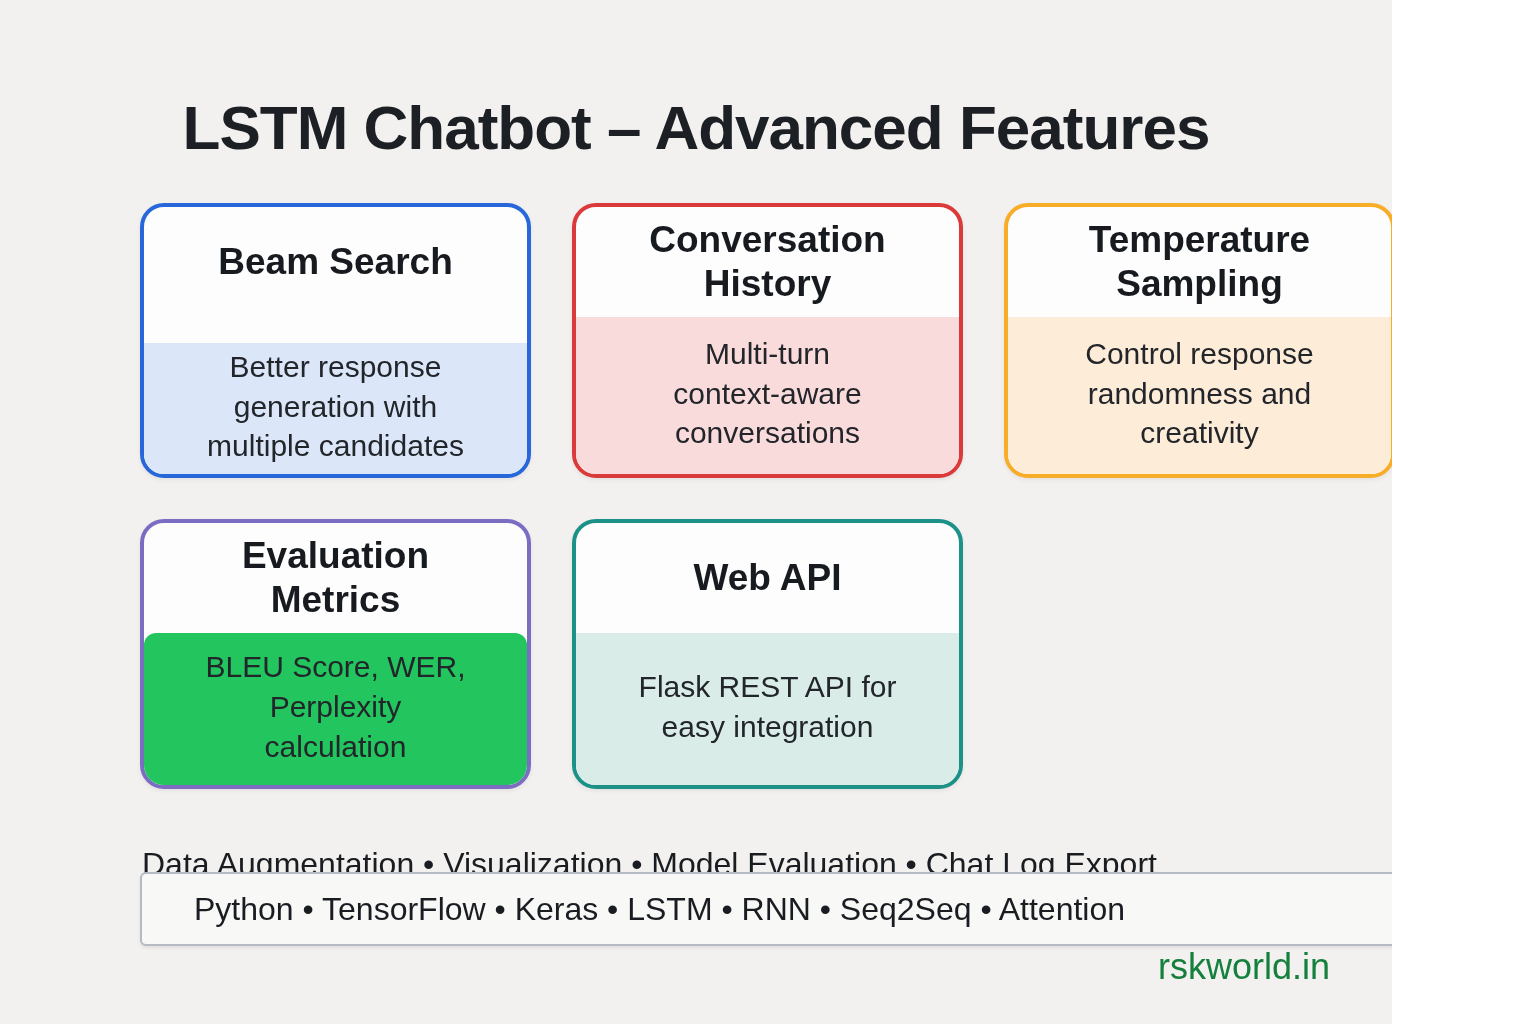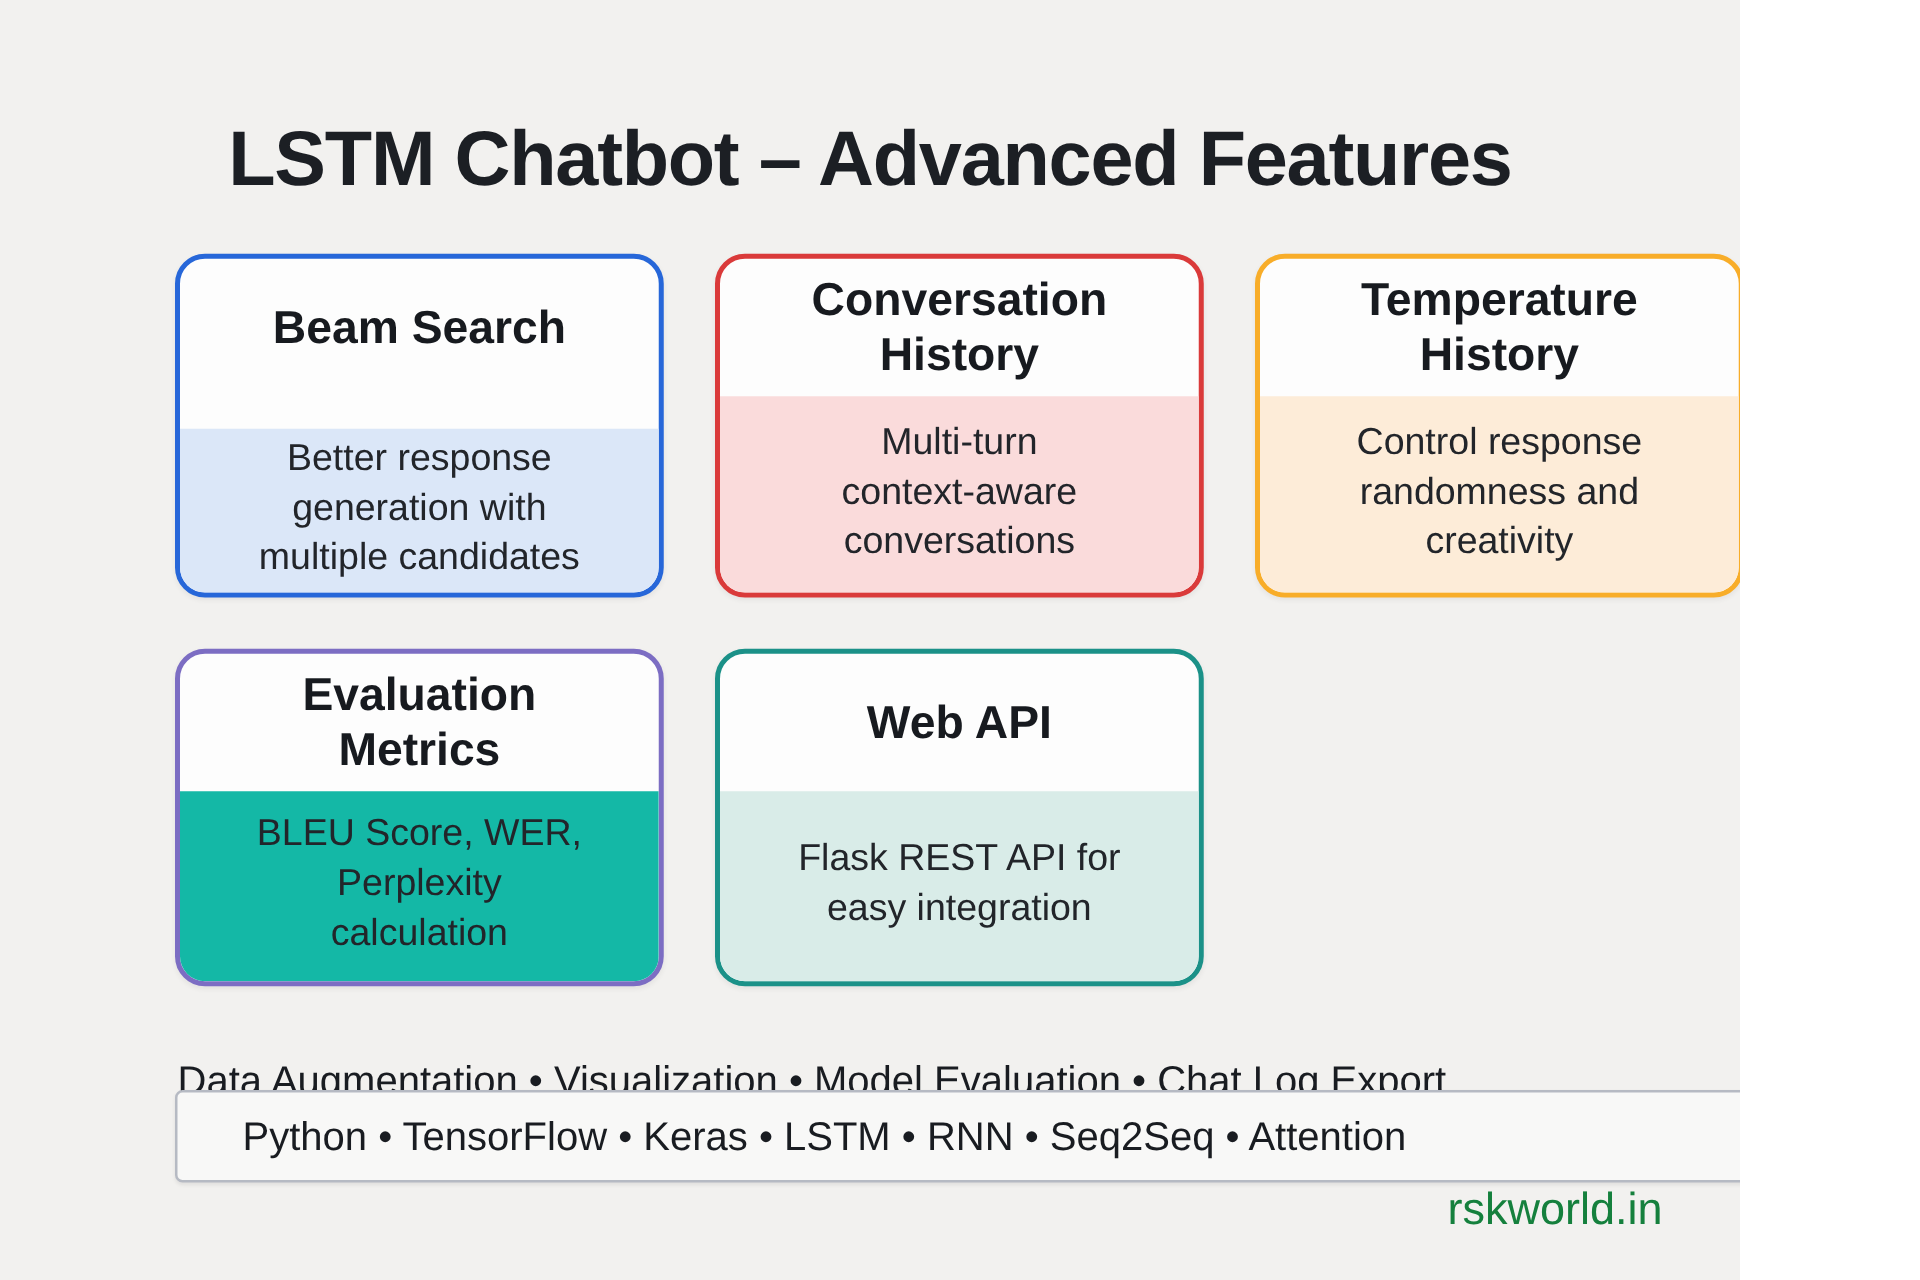--- a/index.html
+++ b/index.html
@@ -92,35 +92,35 @@
         <p class="card-desc">Multi-turn
 context-aware
 conversations</p>
       </div>
     </section>
 
 
     <section class="card" style="border-color: rgb(248, 173, 41); background-color: rgb(253, 253, 253);">
       <div class="card-header">
         <h2 class="card-title">Temperature
-History</h2>
+Sampling</h2>
       </div>
       <div class="card-body" style="background-color: rgb(253, 236, 216);">
         <p class="card-desc">Control response
 randomness and
 creativity</p>
       </div>
     </section>
 
     <section class="card" style="border-color: rgb(124, 109, 195); background-color: rgb(253, 253, 253);">
       <div class="card-header">
         <h2 class="card-title">Evaluation
 Metrics</h2>
       </div>
-      <div class="card-body" style="background-color: #14b8a6;">
+      <div class="card-body" style="background-color: #22c55e; border-radius: 12px;">
         <p class="card-desc">BLEU Score, WER,
 Perplexity
 calculation</p>
       </div>
     </section>
 
     <section class="card" style="border-color: rgb(27, 145, 136); background-color: rgb(253, 253, 253);">
       <div class="card-header">
         <h2 class="card-title">Web API</h2>
       </div>

